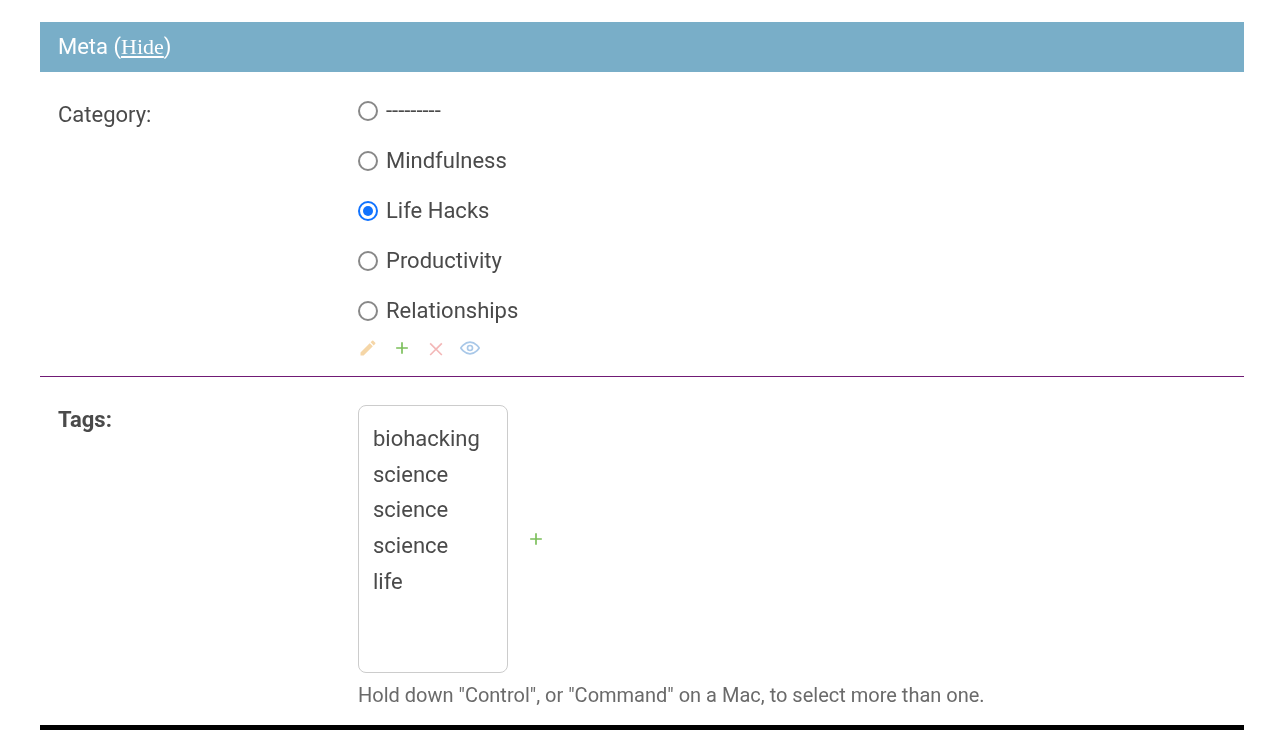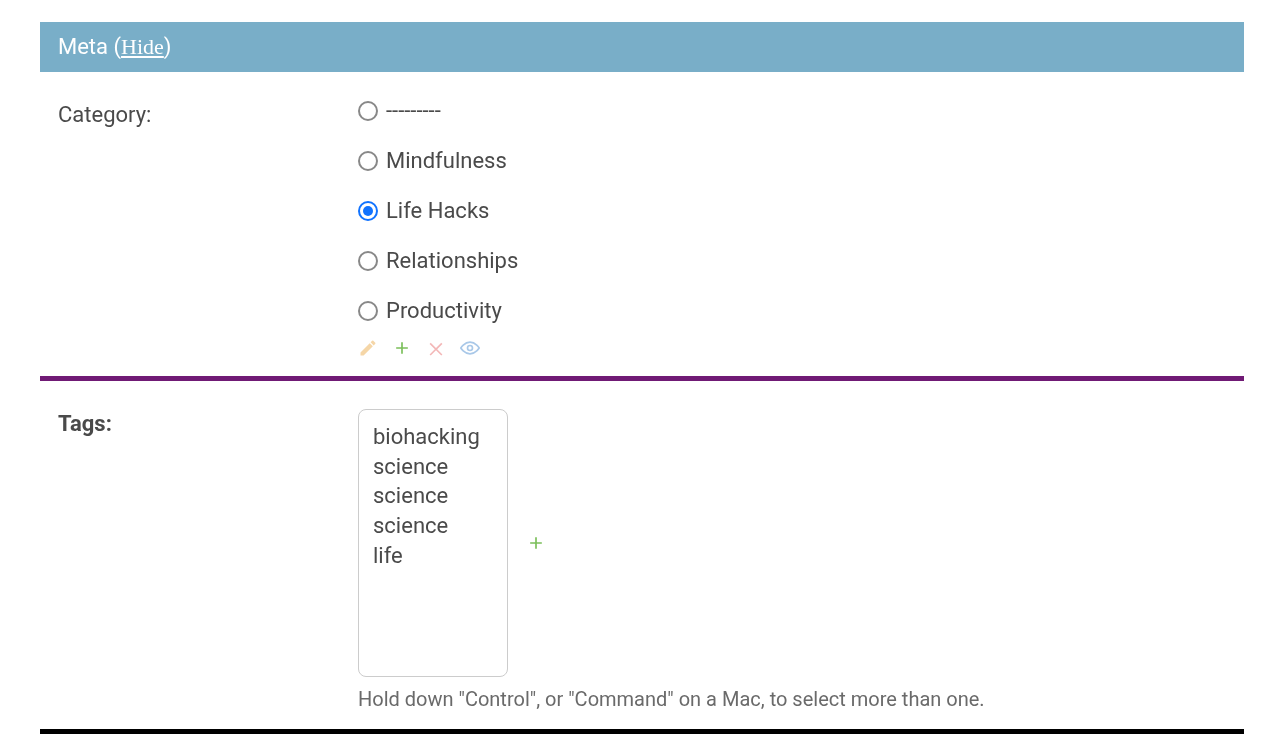--- a/index.html
+++ b/index.html
@@ -23,21 +23,21 @@
   .panel-header .hide-link {
     text-decoration: underline;
     cursor: pointer;
     color: #fff;
     font-family: Liberation Serif, serif;
   }
   .form-row {
     display: flex;
     align-items: flex-start;
     padding: 28px 18px 18px 18px;
-    border-bottom: 5px solid #701a75;
+    border-bottom: 1px solid #701a75;
   }
   .form-row:last-child { border-bottom: 5px solid #000000; }
   .form-label {
     width: 300px;
     font-size: 22px;
     color: #4a4a4a;
     padding-top: 2px;
   }
   .form-label.bold { font-weight: 700; }
   .form-field {
@@ -104,20 +104,21 @@
     border: 1px solid #ccc;
     border-radius: 8px;
     padding: 12px 14px;
     font-size: 22px;
     color: #4a4a4a;
     overflow: hidden;
   }
   .tags-select .tag-opt {
     line-height: 1.35;
     cursor: pointer;
+    margin-top: 6px;
   }
   .help-text {
     margin-top: 10px;
     font-size: 20px;
     color: #6a6a6a;
   }
 </style>
 </head>
 <body>
 
@@ -150,28 +151,28 @@
           <span class="radio-outer">
               <span class="radio-inner"></span>
             </span>
           <span>Life Hacks</span>
         </label>
 
         <label class="radio-item">
           <span class="radio-outer">
               <span class="radio-inner"></span>
             </span>
+          <span>Productivity</span>
+        </label>
+
+        <label class="radio-item">
+          <span class="radio-outer">
+              <span class="radio-inner"></span>
+            </span>
           <span>Relationships</span>
-        </label>
-
-        <label class="radio-item">
-          <span class="radio-outer">
-              <span class="radio-inner"></span>
-            </span>
-          <span>Productivity</span>
         </label>
 
       </div>
 
       <div class="icon-row">
         <span class="icon">
           <svg viewBox="0 0 24 24" fill="#f5d6a7">
               <path d="M3 17.25V21h3.75L17.81 9.94l-3.75-3.75L3 17.25zM20.71 7.04a1 1 0 0 0 0-1.41l-2.34-2.34a1 1 0 0 0-1.41 0l-1.83 1.83 3.75 3.75 1.83-1.83z"></path>
             </svg>
         </span>

